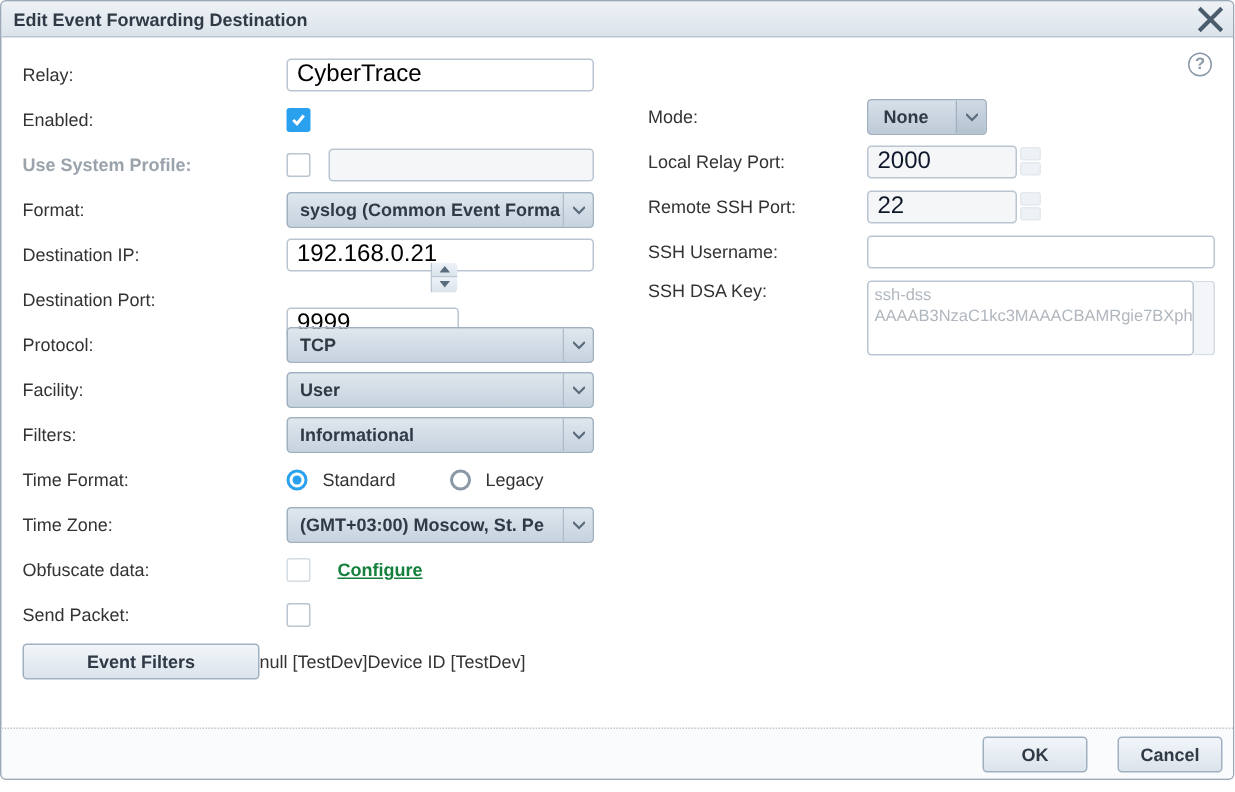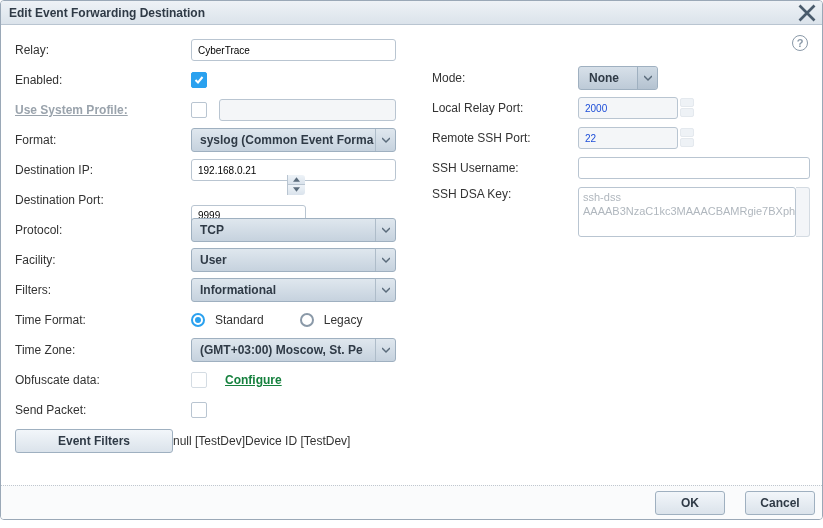--- a/index.html
+++ b/index.html
@@ -86,26 +86,26 @@
   .field {
     flex: 1;
     max-width: 205px;
   }
   input[type=text].txt {
     width: 100%;
     height: 22px;
     border: 1px solid #b9c5d1;
     border-radius: 3px;
     padding: 0 6px;
-    font-size: 10px;
+    font-size: 16px;
     background: #fff;
   }
   input[type=text].txt.disabled {
     background: #f4f6f8;
-    color: #1d4ed8;
+    color: #0f172a;
   }
   .checkbox {
     width: 16px; height: 16px;
     border: 1px solid #b9c5d1;
     border-radius: 2px;
     background: #fff;
     display: inline-flex; align-items: center; justify-content: center;
     cursor: pointer;
   }
   .checkbox.checked {
@@ -172,21 +172,20 @@
     margin-right: 4px;
   }
   .radio.sel { border-color: #2aa1ef; }
   .radio.sel::after {
     content: "";
     width: 6px; height: 6px; border-radius: 50%; background: #2aa1ef;
   }
   .radio-lbl { margin-right: 30px; }
   .link-disabled {
     color: #9aa3ac;
-    text-decoration: underline;
     font-weight: bold;
   }
   .link-cfg {
     color: #15803d;
     text-decoration: underline;
     cursor: default;
     margin-left: 12px;
     font-weight: bold;
   }
   .event-filters-row {

